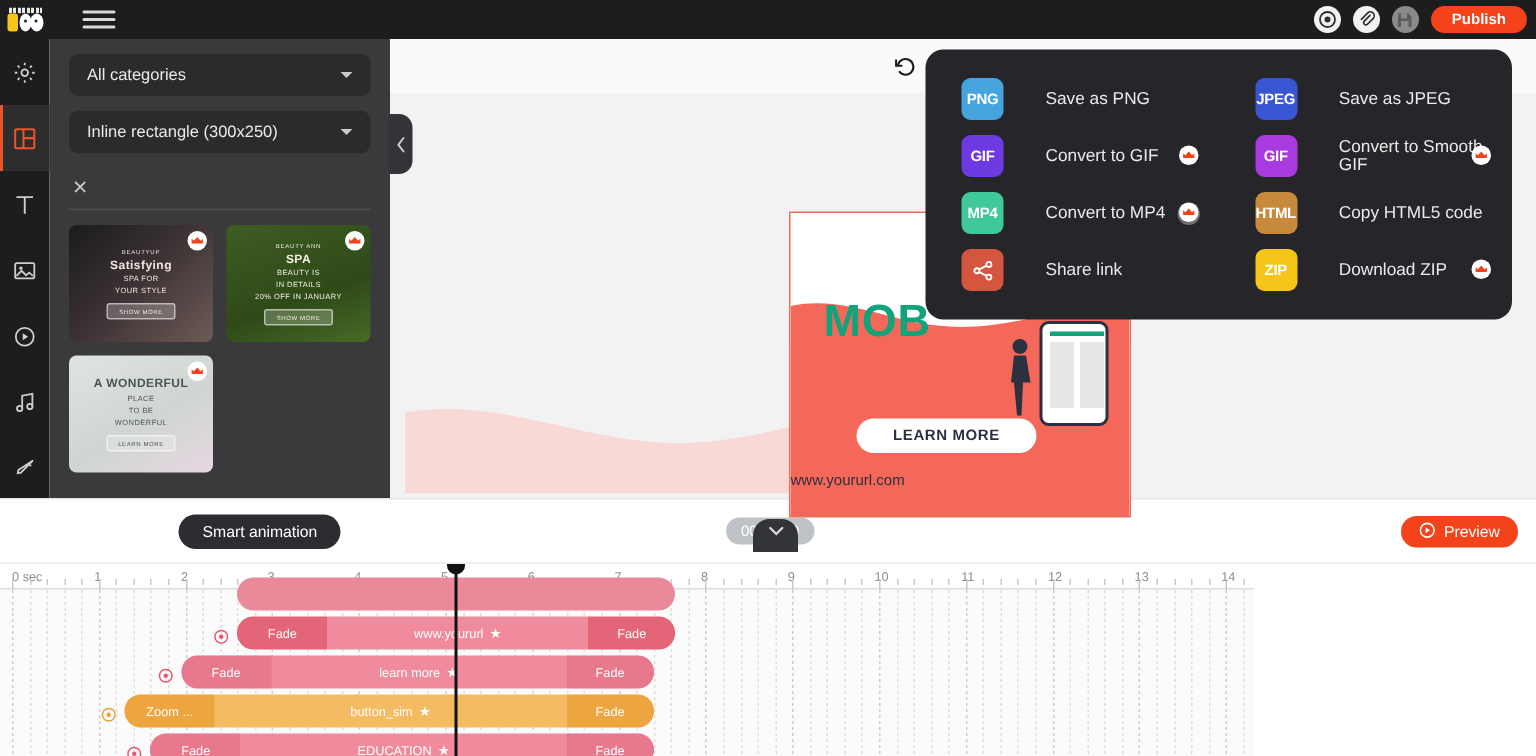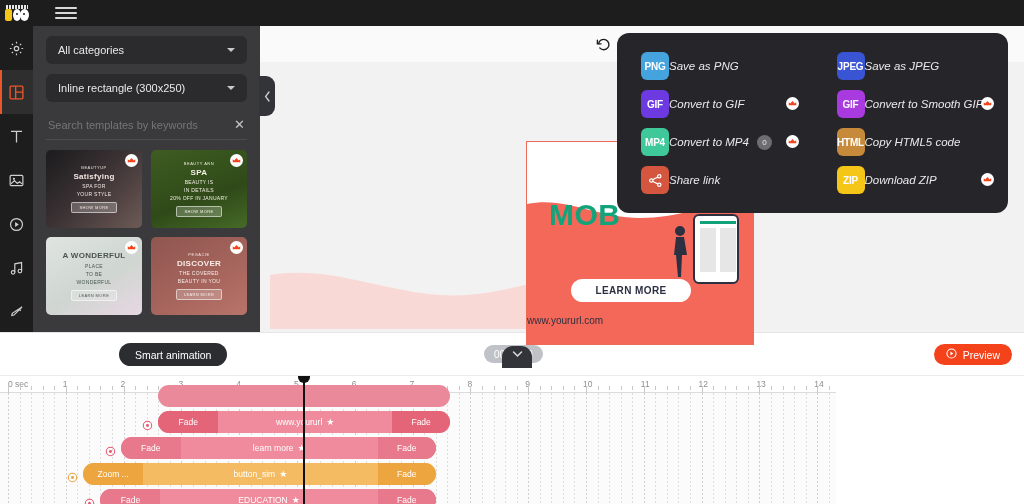--- a/index.html
+++ b/index.html
@@ -124,21 +124,21 @@
   
   .export-menu { position: absolute; left: 617px; top: 33px; width: 391px; height: 180px;
                  background: #26262a; border-radius: 12px; z-index: 20;
                  display: grid; grid-template-columns: 1fr 1fr; padding: 14px 0; }
   .ecol { display: flex; flex-direction: column; justify-content: space-between; }
   .eitem { display: flex; align-items: center; height: 38px; padding-left: 24px;
            position: relative; cursor: pointer; }
   .etile { width: 28px; height: 28px; border-radius: 6px; color: #fff; font-size: 10px;
            font-weight: bold; display: flex; align-items: center; justify-content: center;
            flex: 0 0 28px; letter-spacing: -.2px; }
-  .elabel { margin-left: 0; color: #e9e9ea; font-size: 11.5px; font-style: italic; }
+  .elabel { margin-left: 28px; color: #e9e9ea; font-size: 11.5px; }
   .ebadge0 { margin-left: 8px; width: 15px; height: 15px; border-radius: 50%;
              background: #6d6d72; color: #e8e8ea; font-size: 8px; display: flex;
              align-items: center; justify-content: center; }
   .ecrown { position: absolute; right: 14px; top: 12px; width: 13px; height: 13px;
             border-radius: 50%; background: #fff; display: flex; align-items: center;
             justify-content: center; }
 
   
   .bottombar { position: absolute; left: 0; top: 332px; width: 1024px; height: 44px;
                background: #fff; border-top: 1px solid #e6e6e6; border-bottom: 1px solid #ececec; }
@@ -195,20 +195,41 @@
         <div class="logo-e1"></div>
           <div class="logo-e2"></div>
       </div>
     </div>
     <div class="hamburger">
       <span></span>
         <span></span>
         <span></span>
     </div>
 
+    <div class="topbar-right">
+      <div class="circ-btn">
+        <svg width="12" height="12" viewBox="0 0 12 12">
+            <circle cx="6" cy="6" r="5" fill="none" stroke="#2e2e2e" stroke-width="1.2"></circle>
+            <circle cx="6" cy="6" r="2" fill="#2e2e2e"></circle>
+          </svg>
+      </div>
+      <div class="circ-btn">
+        <svg width="12" height="12" viewBox="0 0 12 12">
+            <path d="M8.3 3.3 4.4 7.2a1.5 1.5 0 0 0 2.1 2.1l3.9-3.9a2.6 2.6 0 0 0-3.7-3.7L2.6 5.9" fill="none" stroke="#2e2e2e" stroke-width="1.1" stroke-linecap="round"></path>
+          </svg>
+      </div>
+      <div class="circ-btn disabled">
+        <svg width="11" height="11" viewBox="0 0 11 11">
+            <path d="M1 1h7l2 2v7H1z" fill="#5d5d5d"></path>
+            <rect x="3" y="1" width="4" height="3.2" fill="#8a8a8a"></rect>
+            <rect x="3" y="6" width="5" height="4" fill="#8a8a8a"></rect>
+          </svg>
+      </div>
+      <div class="publish-btn">Publish</div>
+    </div>
   </div>
 
   <div class="rail">
     <div class="rail-item">
       <svg width="17" height="17" viewBox="0 0 20 20" fill="none" stroke="currentColor" stroke-width="1.4">
           <circle cx="10" cy="10" r="2.6"></circle>
           <path d="M10 2.2v2M10 15.8v2M17.8 10h-2M4.2 10h-2M15.5 4.5l-1.4 1.4M5.9 14.1l-1.4 1.4M15.5 15.5l-1.4-1.4M5.9 5.9 4.5 4.5"></path>
         </svg>
     </div>
     <div class="rail-item active">
@@ -254,21 +275,20 @@
     <div class="panel-inner">
       <div class="select">
         <span>All categories</span>
         <span class="chev"></span>
       </div>
       <div class="select">
         <span>Inline rectangle (300x250)</span>
         <span class="chev"></span>
       </div>
       <div class="searchrow">
-        <input type="text" placeholder="Search templates by keywords" style="">
         <span class="xbtn">✕</span>
       </div>
       <div class="thumbs" id="thumbs">
           <div class="thumb t1">
             <div class="th-body">
               <div class="th-brand">BEAUTYUP</div>
               <div class="th-t1">Satisfying</div>
               <div class="th-t2">SPA FOR</div>
               <div class="th-t2">YOUR STYLE</div>
               <div class="th-btn" style="background:rgba(255,255,255,.22);border:1px solid rgba(255,255,255,.55)">SHOW MORE</div>
@@ -293,34 +313,20 @@
                 <path d="M1 4.2 3 6l3-3.4L9 6l2-1.8v4.2H1z" fill="#f4421a"></path>
               </svg>
             </div>
           </div>
           <div class="thumb t3">
             <div class="th-body">
               <div class="th-t1">A WONDERFUL</div>
               <div class="th-t2">PLACE</div>
               <div class="th-t2">TO BE</div>
               <div class="th-t2">WONDERFUL</div>
-              <div class="th-btn" style="background:rgba(255,255,255,.22);border:1px solid rgba(255,255,255,.55)">LEARN MORE</div>
-            </div>
-            <div class="crown-badge">
-              <svg width="9" height="9" viewBox="0 0 12 12">
-                <path d="M1 4.2 3 6l3-3.4L9 6l2-1.8v4.2H1z" fill="#f4421a"></path>
-              </svg>
-            </div>
-          </div>
-          <div class="thumb t4">
-            <div class="th-body">
-              <div class="th-brand">PEGACIE</div>
-              <div class="th-t1">DISCOVER</div>
-              <div class="th-t2">THE COVERED</div>
-              <div class="th-t2">BEAUTY IN YOU</div>
               <div class="th-btn" style="background:rgba(255,255,255,.22);border:1px solid rgba(255,255,255,.55)">LEARN MORE</div>
             </div>
             <div class="crown-badge">
               <svg width="9" height="9" viewBox="0 0 12 12">
                 <path d="M1 4.2 3 6l3-3.4L9 6l2-1.8v4.2H1z" fill="#f4421a"></path>
               </svg>
             </div>
           </div>
         </div>
     </div>

